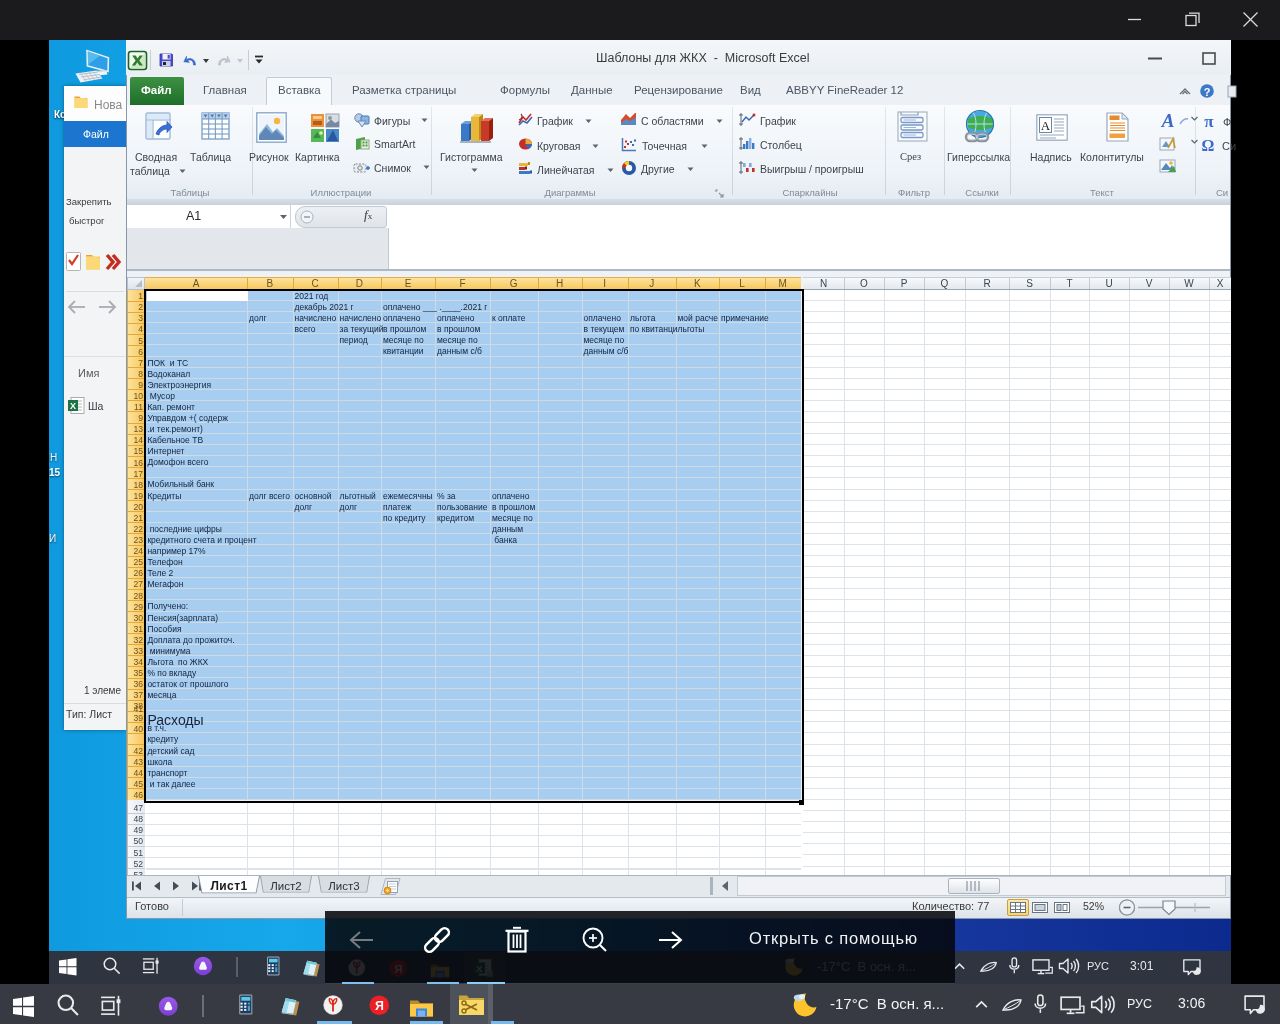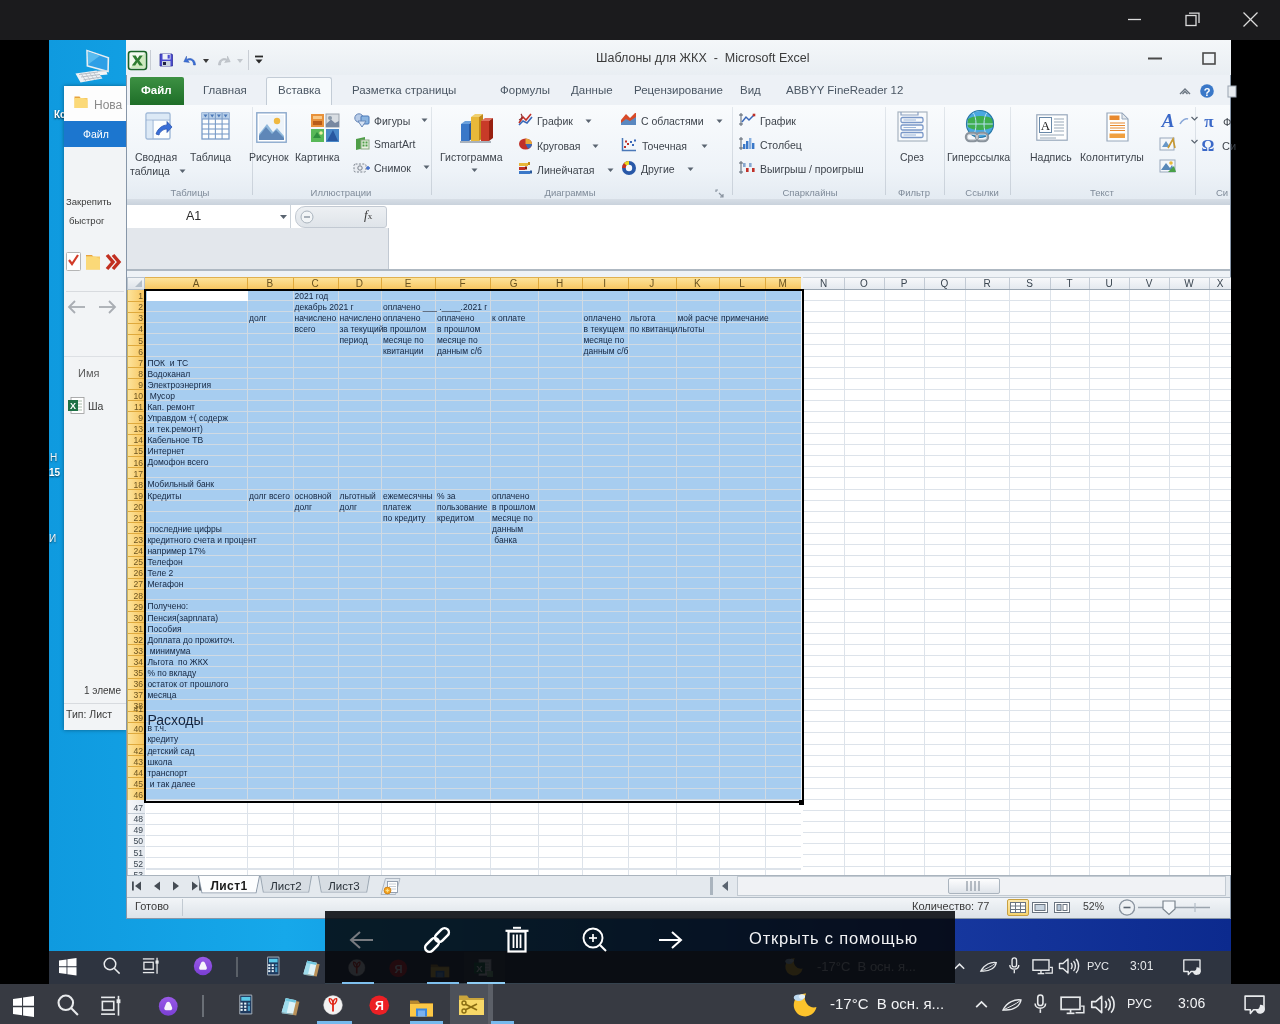--- a/index.html
+++ b/index.html
@@ -372,21 +372,21 @@
 <rect x="4" y="6.5" width="22" height="5" rx="1.5"></rect>
 <rect x="4" y="14" width="22" height="5" rx="1.5"></rect>
 <rect x="4" y="21.5" width="22" height="5" rx="1.5"></rect>
 </g>
 <g stroke="#9ab4d8" stroke-width="1">
         <line x1="6.5" y1="9" x2="19" y2="9"></line>
         <line x1="6.5" y1="16.5" x2="19" y2="16.5"></line>
         <line x1="6.5" y1="24" x2="19" y2="24"></line>
       </g>
 </svg>
-    <span class="t" style="left:900px;top:151px;font-size:10.5px;color:#3e444c;">Срез</span>
+    <span class="t" style="left:900px;top:151px;font-size:10.5px;color:#3e444c;font-family:Liberation Serif, serif;">Срез</span>
 <svg class="a" style="left:964px;top:109px" width="36" height="36" viewBox="0 0 36 36">
 <circle cx="16" cy="15" r="13.5" fill="#4aa8e0"></circle>
 <path d="M4 10 C9 6 24 6 29 10 C30 13 30 16 29 18 C22 22 9 22 4 18 C3 15 3 12 4 10 Z" fill="#3fae4f"></path>
 <path d="M16 1.5 A13.5 13.5 0 0 0 16 28.5" fill="none" stroke="#b8e0f4" stroke-width="1"></path>
 <path d="M9 3.5 C13 8 13 22 9 26.5 M23 3.5 C19 8 19 22 23 26.5 M2.5 15 L29.5 15" fill="none" stroke="#b8e0f4" stroke-width="1"></path>
 <circle cx="16" cy="15" r="13.5" fill="none" stroke="#2878a8" stroke-width="1.2"></circle>
 <g fill="none" stroke="#8a939c" stroke-width="2.4">
 <rect x="2" y="24" width="12" height="8" rx="4"></rect>
 <rect x="12" y="24" width="12" height="8" rx="4"></rect>
 </g>

